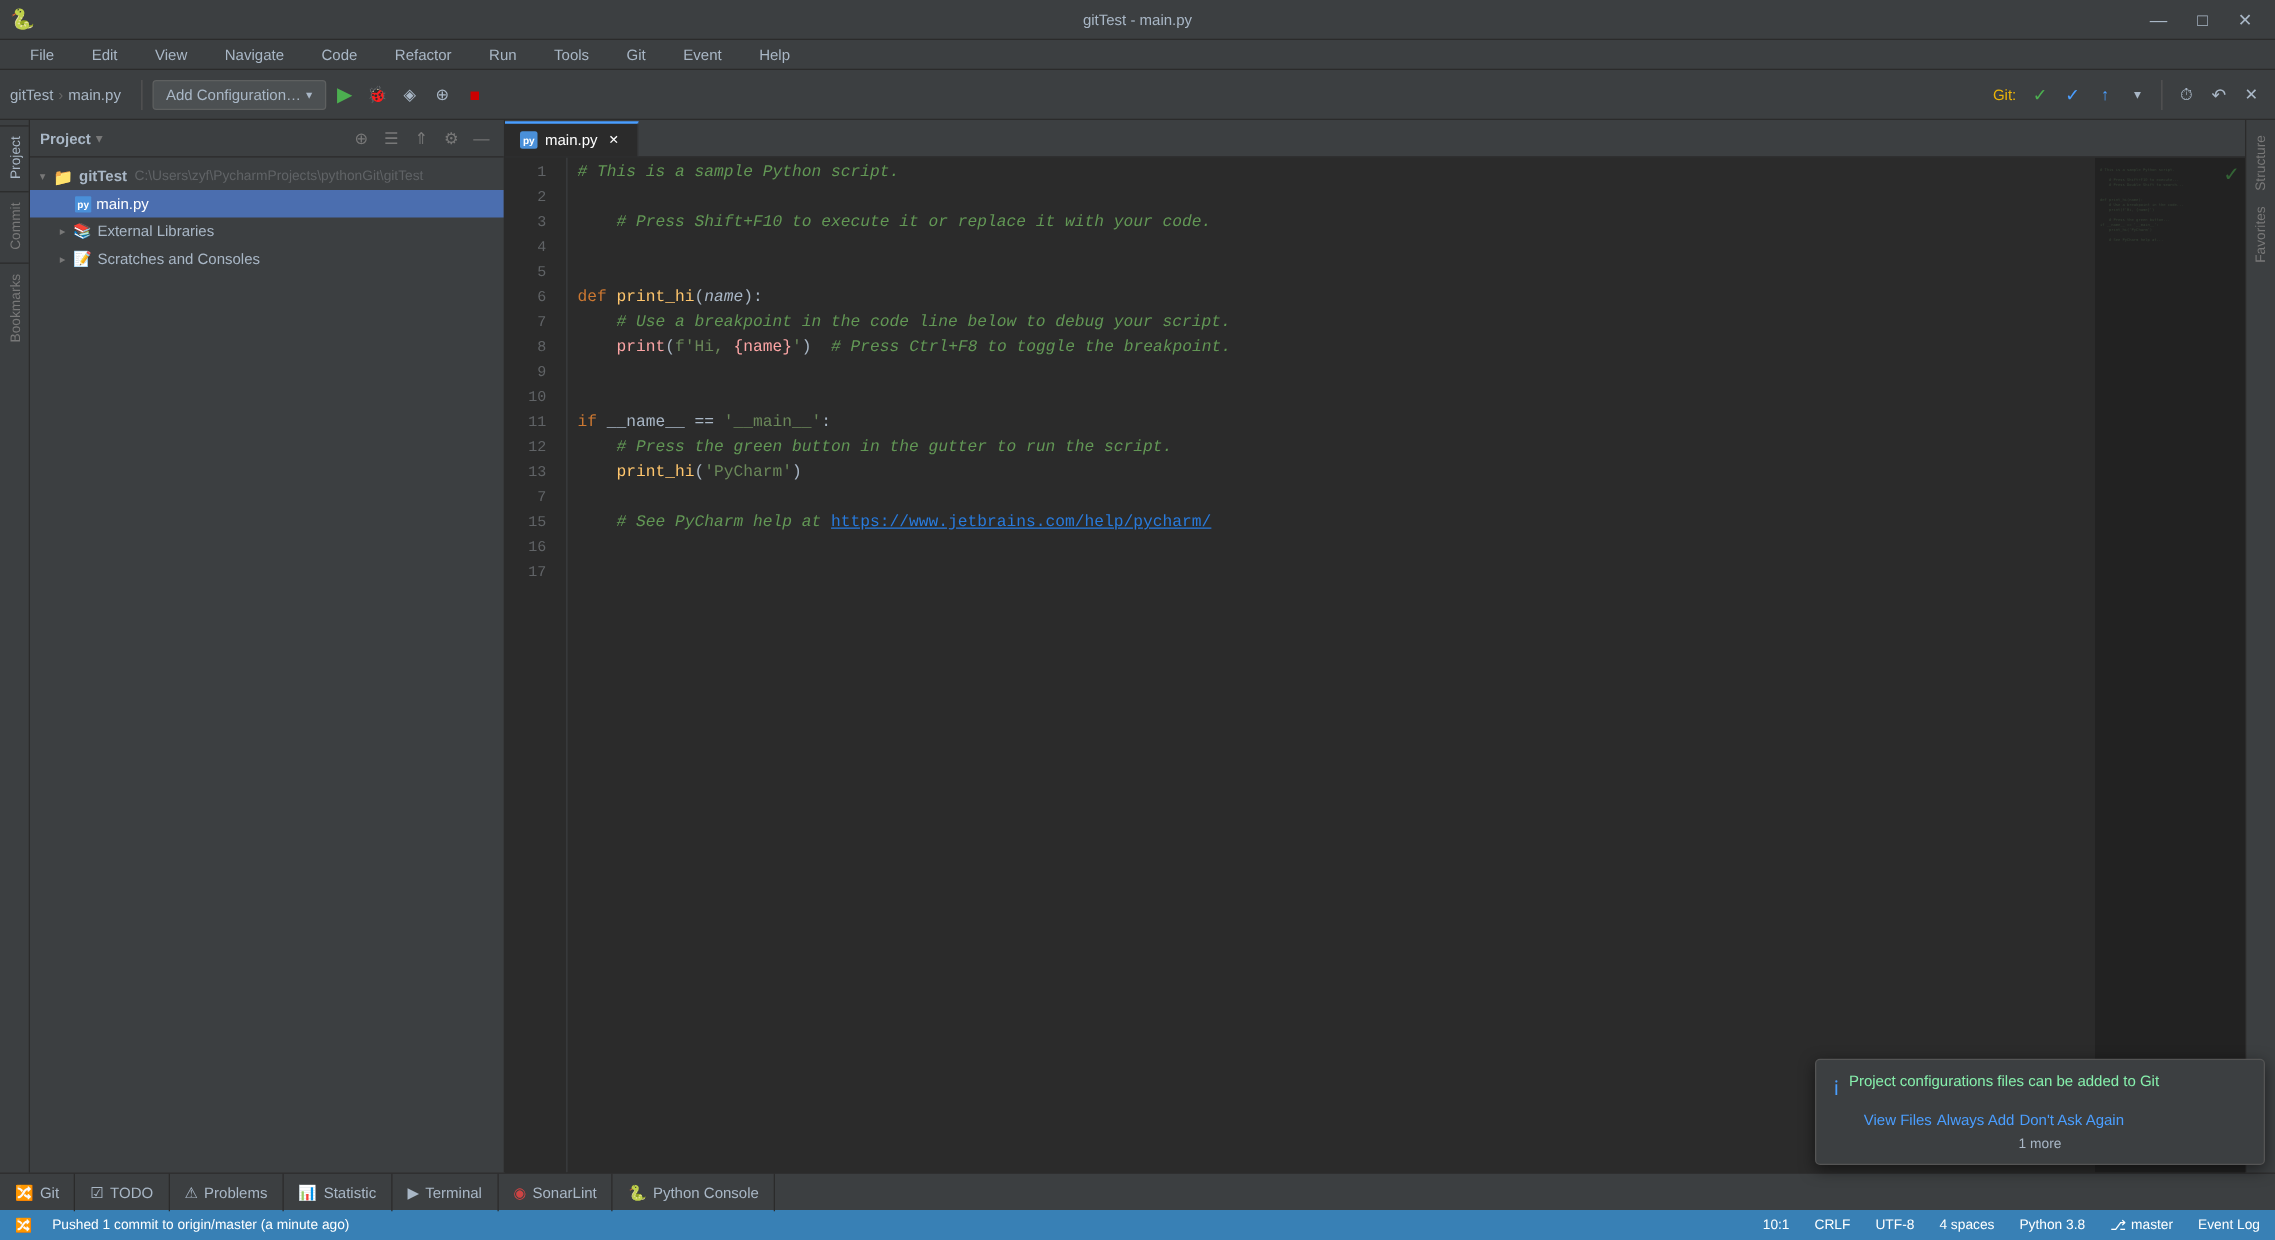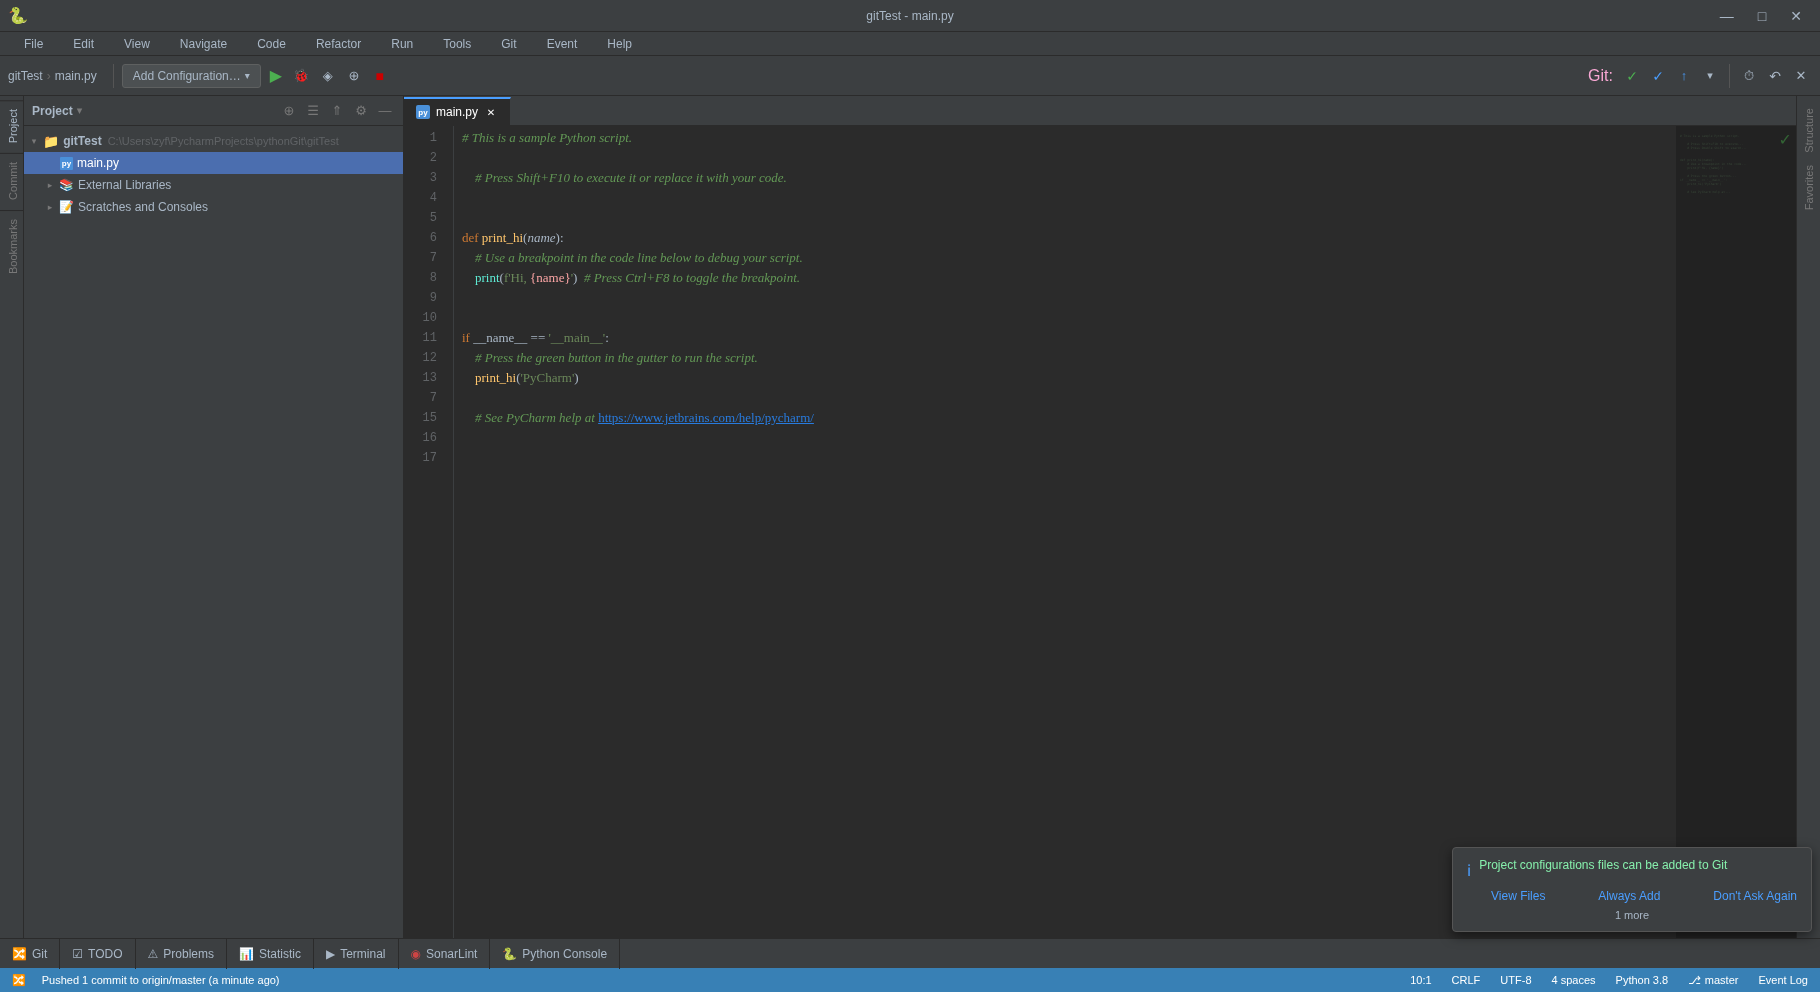--- a/index.html
+++ b/index.html
@@ -84,22 +84,22 @@
       gap: 4px;
     }
     .toolbar-separator {
       width: 1px;
       height: 24px;
       background: #555;
       margin: 0 4px;
     }
     .toolbar-spacer { flex: 1; }
     .git-label {
-      color: #f9a8d4;
-      font-size: 16px;
+      color: #eab308;
+      font-size: 12px;
       margin-right: 4px;
     }
     .git-icon-btn {
       width: 22px;
       height: 22px;
       display: flex;
       align-items: center;
       justify-content: center;
       cursor: pointer;
       border-radius: 2px;
@@ -268,38 +268,38 @@
       display: flex;
       align-items: center;
       justify-content: flex-end;
       padding-right: 8px;
       position: relative;
     }
 
     #code-content {
       flex: 1;
       padding: 2px 8px;
-      font-family: Liberation Serif, serif;
+      font-family: Liberation Mono, monospace;
       font-size: 13px;
       line-height: 20px;
       overflow: auto;
       background: #2b2b2b;
       color: #a9b7c6;
     }
     .code-line {
       height: 20px;
       display: flex;
       align-items: center;
       white-space: pre;
     }
     .c-comment { color: #629755; font-style: italic; }
     .c-keyword { color: #cc7832; }
     .c-function { color: #ffc66d; }
     .c-string { color: #6a8759; }
-    .c-builtin { color: #5eead4; }
+    .c-builtin { color: #fca5a5; }
     .c-param { color: #a9b7c6; font-style: italic; }
     .c-link { color: #287bde; text-decoration: underline; }
 
     
     #gutter-check {
       position: absolute;
       right: 4px;
       top: 4px;
       color: #4CAF50;
       font-size: 16px;
@@ -335,23 +335,22 @@
       font-size: 16px;
       margin-top: 1px;
     }
     #notification-text {
       color: #86efac;
       font-size: 12px;
       flex: 1;
     }
     #notification-actions {
       display: flex;
-      gap: 24px;
+      gap: 4px;
       padding-left: 24px;
-      justify-content: space-between;
     }
     .notif-link {
       color: #4a9eff;
       cursor: pointer;
       font-size: 12px;
     }
     #one-more {
       text-align: center;
       color: #a9b7c6;
       font-size: 11px;

